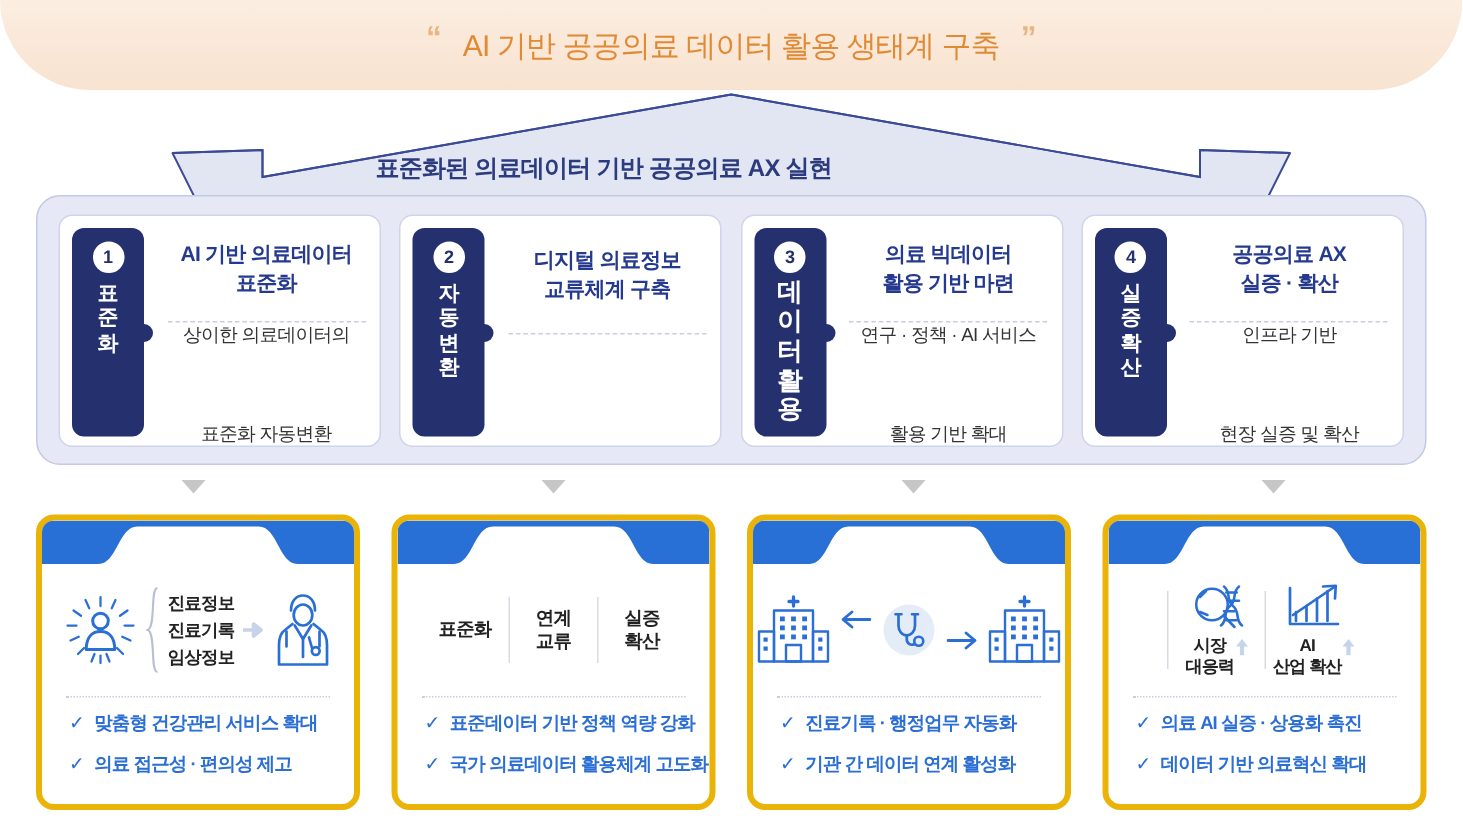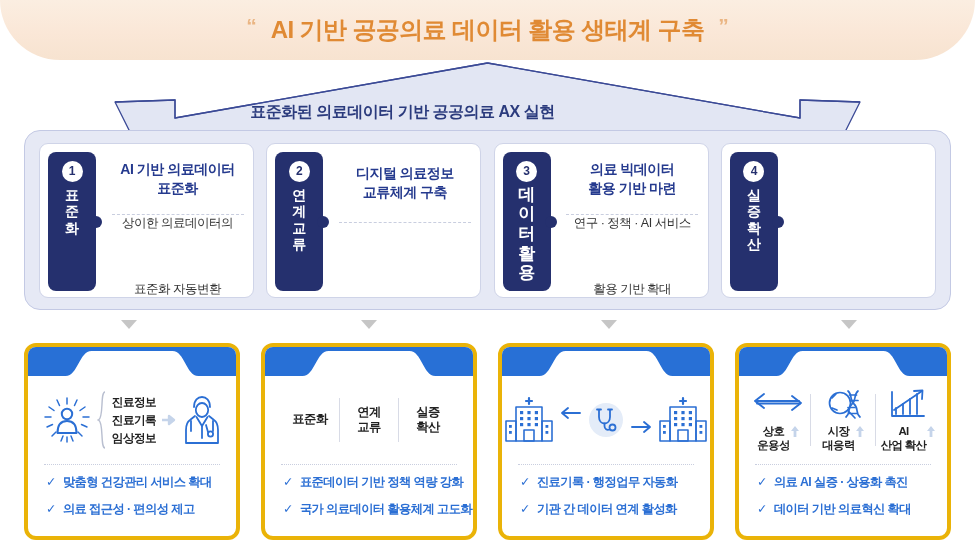--- a/index.html
+++ b/index.html
@@ -16,21 +16,21 @@
     position: absolute; left: 0; top: 0; width: 975px; height: 60px;
     background: linear-gradient(180deg, #fbeee1 0%, #fae7d7 55%, #f7e3d0 100%);
     border-bottom-left-radius: 60px;
     border-bottom-right-radius: 60px;
   }
   .header-title-wrap {
     position: absolute; left: 0; top: 0; width: 975px; height: 60px;
     display: flex; align-items: center; justify-content: center; gap: 14px;
   }
   .header-title {
-    font-size: 24px; font-weight: 700; color: #e08a34;
+    font-size: 20px; font-weight: 400; color: #e08a34;
     letter-spacing: -0.6px; white-space: nowrap;
   }
   .quote {
     font-size: 21px; font-weight: 700; color: #eab583; line-height: 1;
     position: relative; top: -5px;
   }
 
   
   .ribbon-wrap { position: absolute; left: 0; top: 60px; width: 975px; height: 72px; }
   .ribbon-text {
@@ -225,21 +225,21 @@
         <div class="scard-desc">
           <span>상이한 의료데이터의</span>
           <span>표준화 자동변환</span>
         </div>
       </div>
     </div>
 
     <div class="scard">
       <div class="scard-tab">
         <div class="scard-num">2</div>
-        <div class="scard-vtext">연계교류</div>
+        <div class="scard-vtext">자동변환</div>
       </div>
       <div class="scard-body">
         <div class="scard-title">
           <span>디지털 의료정보</span>
           <span>교류체계 구축</span>
         </div>
         <div class="scard-div"></div>
       </div>
     </div>
 
@@ -258,20 +258,31 @@
           <span>연구 · 정책 · AI 서비스</span>
           <span>활용 기반 확대</span>
         </div>
       </div>
     </div>
 
     <div class="scard">
       <div class="scard-tab">
         <div class="scard-num">4</div>
         <div class="scard-vtext">실증확산</div>
+      </div>
+      <div class="scard-body">
+        <div class="scard-title">
+          <span>공공의료 AX</span>
+          <span>실증 · 확산</span>
+        </div>
+        <div class="scard-div"></div>
+        <div class="scard-desc">
+          <span>인프라 기반</span>
+          <span>현장 실증 및 확산</span>
+        </div>
       </div>
     </div>
 
   </div>
 
   <div class="tri-row">
     <div class="tri" style="left:97px"></div>
     <div class="tri" style="left:337px"></div>
     <div class="tri" style="left:577px"></div>
     <div class="tri" style="left:817px"></div>
@@ -472,36 +483,20 @@
 
     <div class="bcard">
       <div class="bcard-tabwrap">
         <svg class="bcard-tab" viewBox="0 0 216 29" preserveAspectRatio="none">
           <path d="M 0 0 L 216 0 L 216 29 L 177 29 C 164 29 163 4 150 4 L 66 4 C 53 4 52 29 39 29 L 0 29 Z" fill="#2870d6"></path>
         </svg>
         <div class="bcard-tab-label">산업계</div>
       </div>
       <div class="bcard-icons">
         <div class="ind-cols">
-          <div class="ind-col">
-            <svg width="52" height="34" viewBox="0 0 52 34">
-              <g fill="none" stroke="#2b6fd4" stroke-width="1.9" stroke-linecap="round" stroke-linejoin="round">
-                <path d="M 12 6 L 3 13 L 12 20"></path>
-                <path d="M 40 8 L 49 15 L 40 22"></path>
-                <path d="M 4 13 L 47 13 M 5 15.5 L 48 15.5"></path>
-              </g>
-            </svg>
-            <div class="ind-caption">
-              <span>상호</span><br>
-              <span>운용성</span>
-              <svg class="ind-uparrow" width="8" height="11" viewBox="0 0 8 11">
-                <path d="M 4 0 L 8 5 L 5.4 5 L 5.4 11 L 2.6 11 L 2.6 5 L 0 5 Z" fill="#c5d4ea"></path>
-              </svg>
-            </div>
-          </div>
           <div class="ind-sep"></div>
           <div class="ind-col">
             <svg width="46" height="34" viewBox="0 0 46 34">
               <g fill="none" stroke="#2b6fd4" stroke-width="1.7" stroke-linecap="round">
                 <circle cx="20" cy="15" r="10.5"></circle>
                 <path d="M 27.8 22.5 L 35 30"></path>
                 <path d="M 28 3 C 33 7 29 12 34 16 C 39 20 35 25 40 29"></path>
                 <path d="M 38 3 C 33 7 37 12 32 16 C 27 20 31 25 26 29"></path>
                 <path d="M 29.5 7 L 36.5 7 M 31 12.5 L 38 12.5 M 28 19.5 L 35 19.5 M 29.5 25.5 L 36.5 25.5"></path>
                 <path d="M 12 10 L 16 6 M 12 20 L 17 22"></path>

